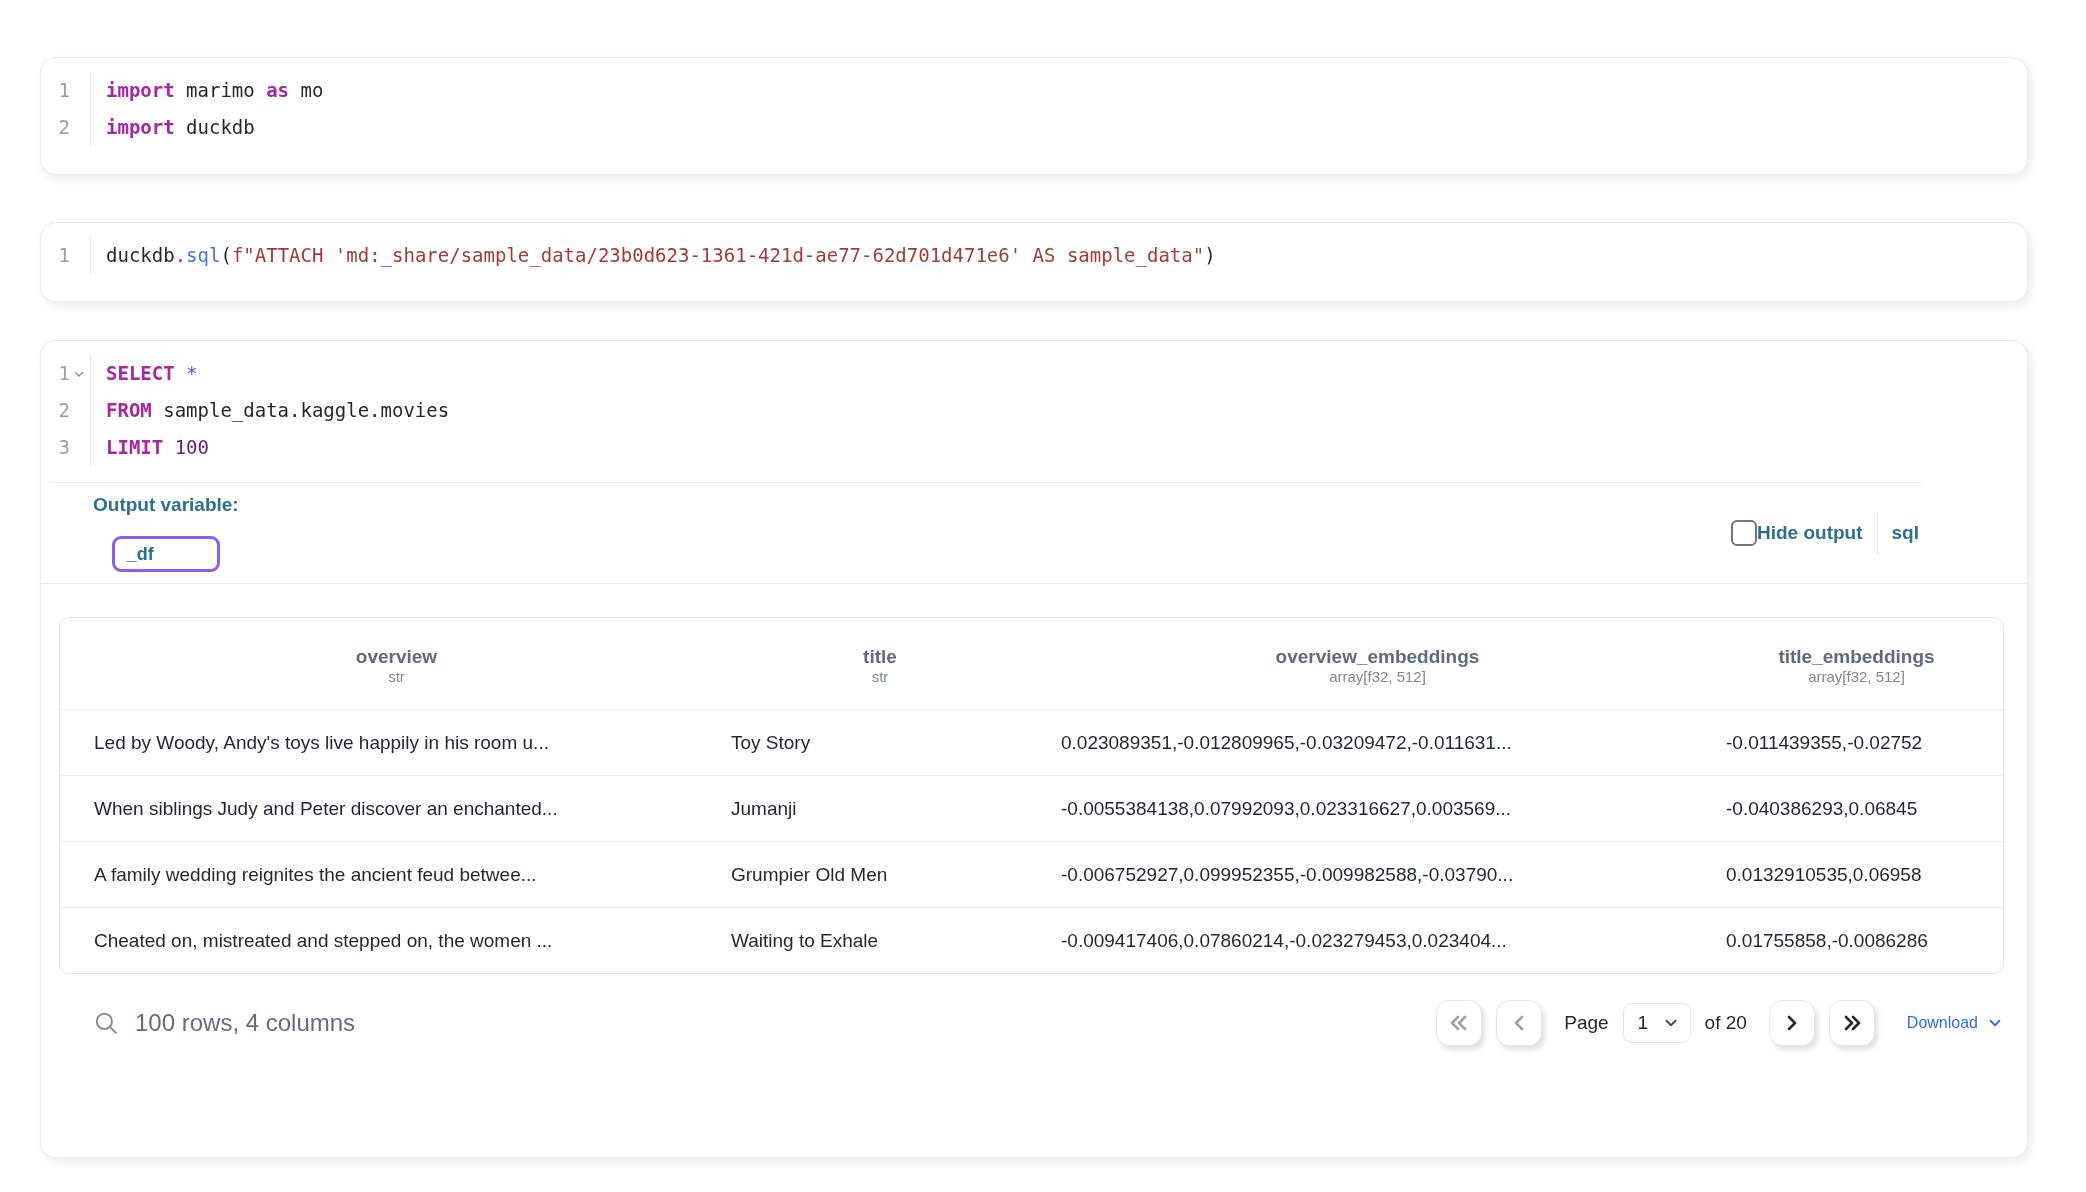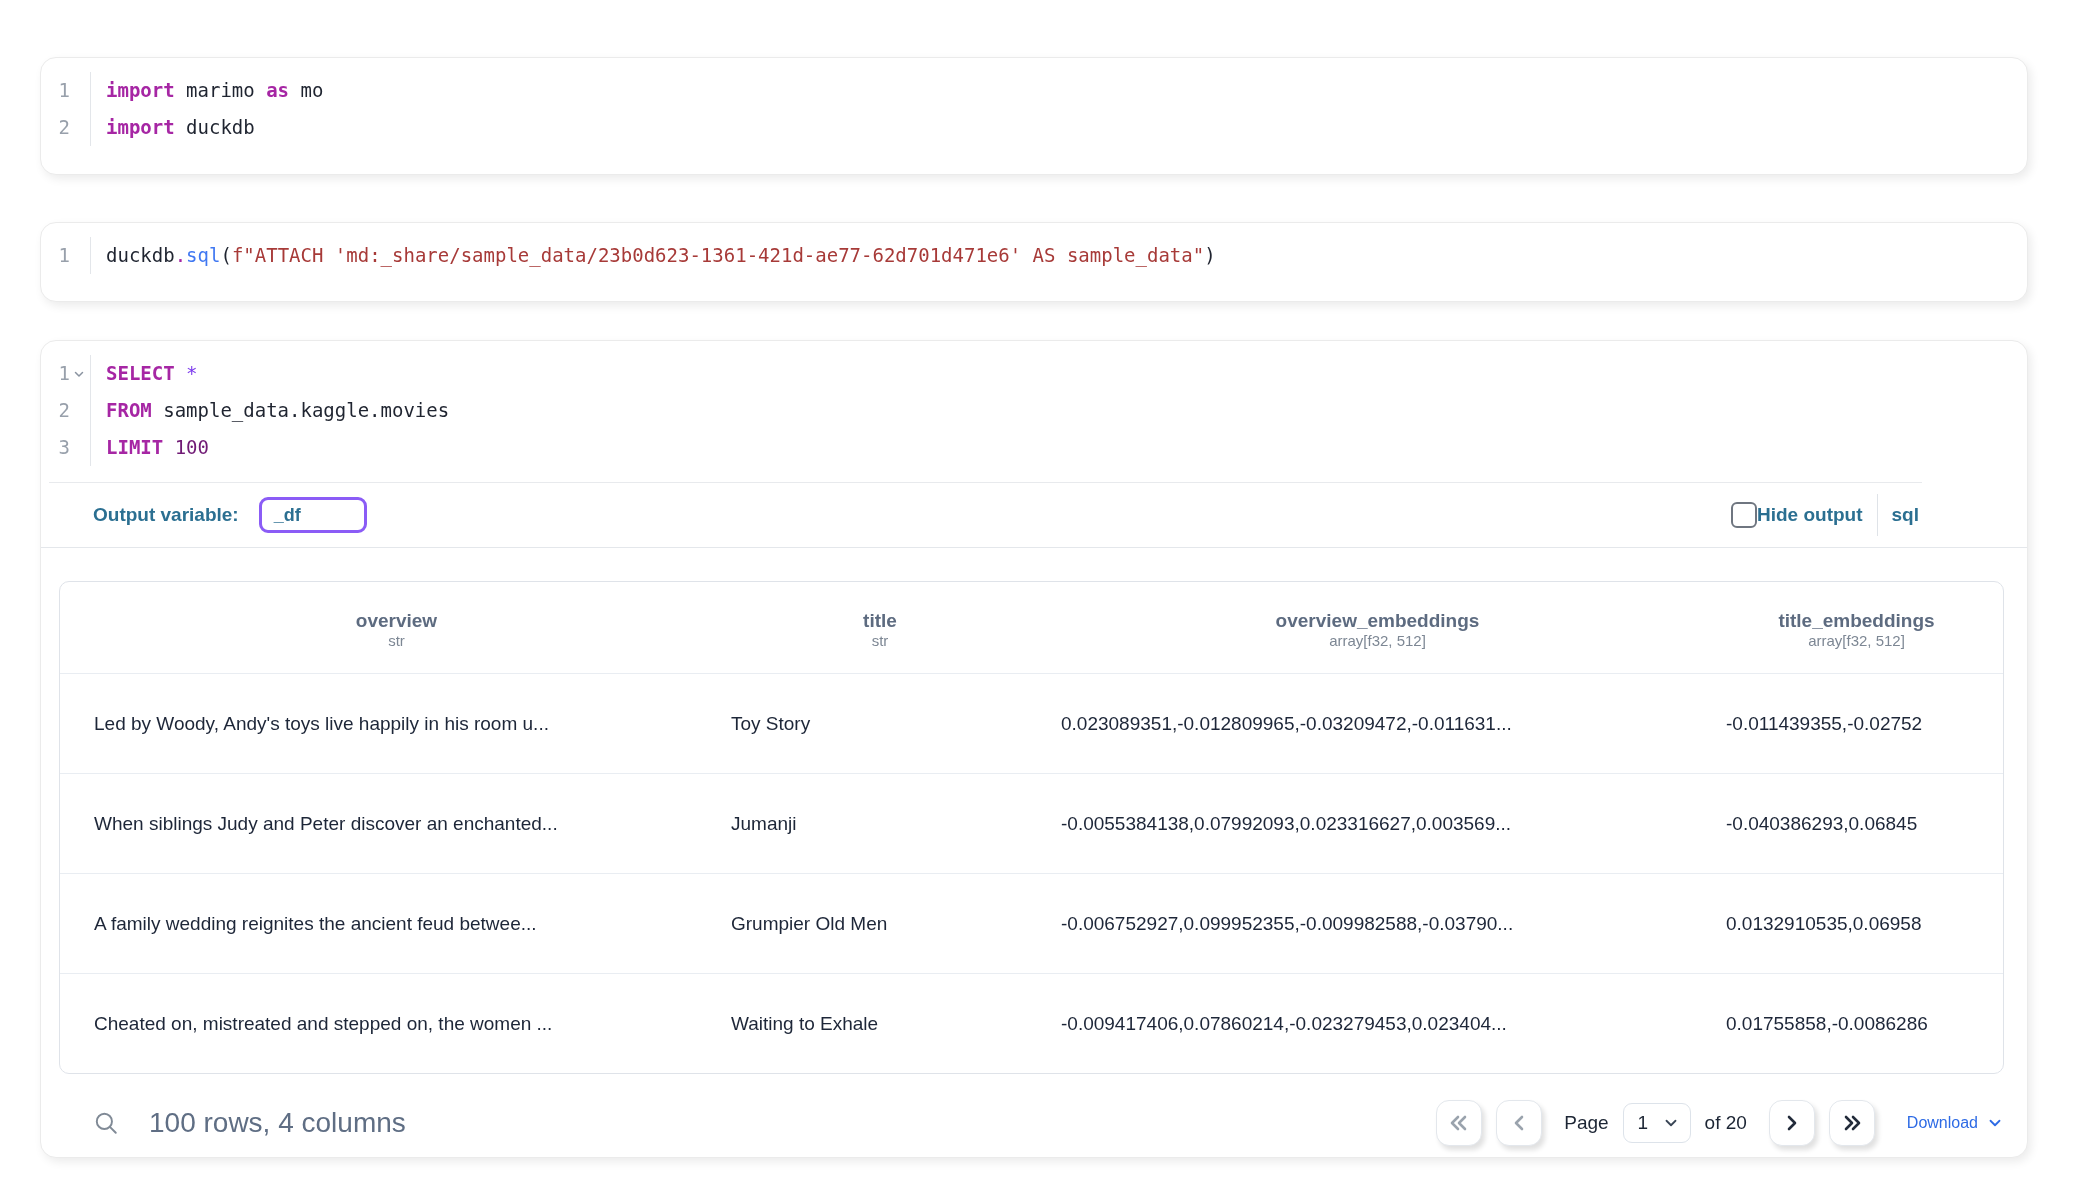--- a/index.html
+++ b/index.html
@@ -51,21 +51,21 @@
   .tk-op   { color:#a626a4; }
   .tk-star { color:#7c3aed; }
 
   
   .code-divider { height:1px; background:#e8eaed; margin:16px 105px 0 8px; }
   .full-divider { height:1px; background:#e4e7eb; margin-top:0; }
   .output-bar {
     display:flex; align-items:center; justify-content:space-between;
     padding:11px 108px 11px 52px;
   }
-  .ob-left { display:flex; align-items:center; gap:20px; }
+  .ob-left { display:flex; align-items:center; gap:20px;flex-direction:column; }
   .ob-label, .ob-toggle-label, .ob-lang { color:#2b6f91; font-weight:bold; font-size:19px; }
   .ob-input {
     width:108px; height:36px;
     border:3px solid #8b5cf6; border-radius:9px;
     display:flex; align-items:center; padding:0 12px;
     color:#2b6f91; font-weight:bold; font-size:18px;
     background:#fff;
   }
   .ob-right { display:flex; align-items:center; }
   .checkbox {
@@ -83,32 +83,32 @@
     table-layout:fixed; overflow:hidden;
   }
   th {
     text-align:center; vertical-align:top;
     padding:28px 16px 24px 16px;
   }
   th:first-child, td:first-child { padding-left:34px; }
   .col-name { font-size:19px; font-weight:bold; color:#5d6b80; }
   .col-type { font-size:15px; font-weight:normal; color:#7d8794; margin-top:0; }
   td {
-    padding:36px 16px; line-height:27px;
+    padding:19px 16px; line-height:27px;
     border-top:1px solid #e9edf2;
     font-size:19px; color:#1d2638;
     white-space:nowrap; overflow:hidden;
   }
 
   
   .table-footer {
     display:flex; align-items:center; justify-content:space-between;
     margin:26px 23px 0 18px;
   }
-  .footer-left { display:flex; align-items:center; gap:30px; margin-left:34px; color:#5f6e84; font-size:28px; }
+  .footer-left { display:flex; align-items:center; gap:16px; margin-left:34px; color:#5f6e84; font-size:24px; }
   .footer-left svg { display:block; }
   .footer-right { display:flex; align-items:center; gap:14px; }
   .page-btn {
     width:46px; height:46px;
     border:1px solid #e3e7ec; border-radius:13px; background:#fff;
     display:flex; align-items:center; justify-content:center;
     box-shadow:3px 4px 5px rgba(0,0,0,0.12);
     cursor:pointer; padding:0;
   }
   .page-btn.disabled { color:#9aa3ad; }

